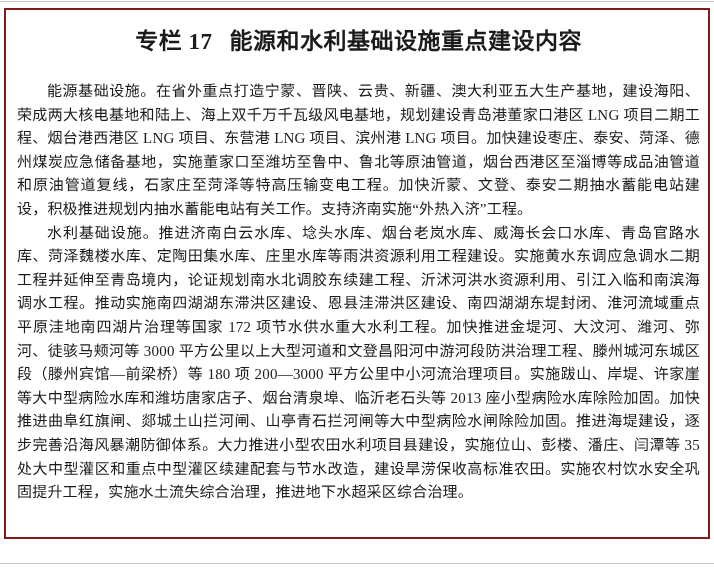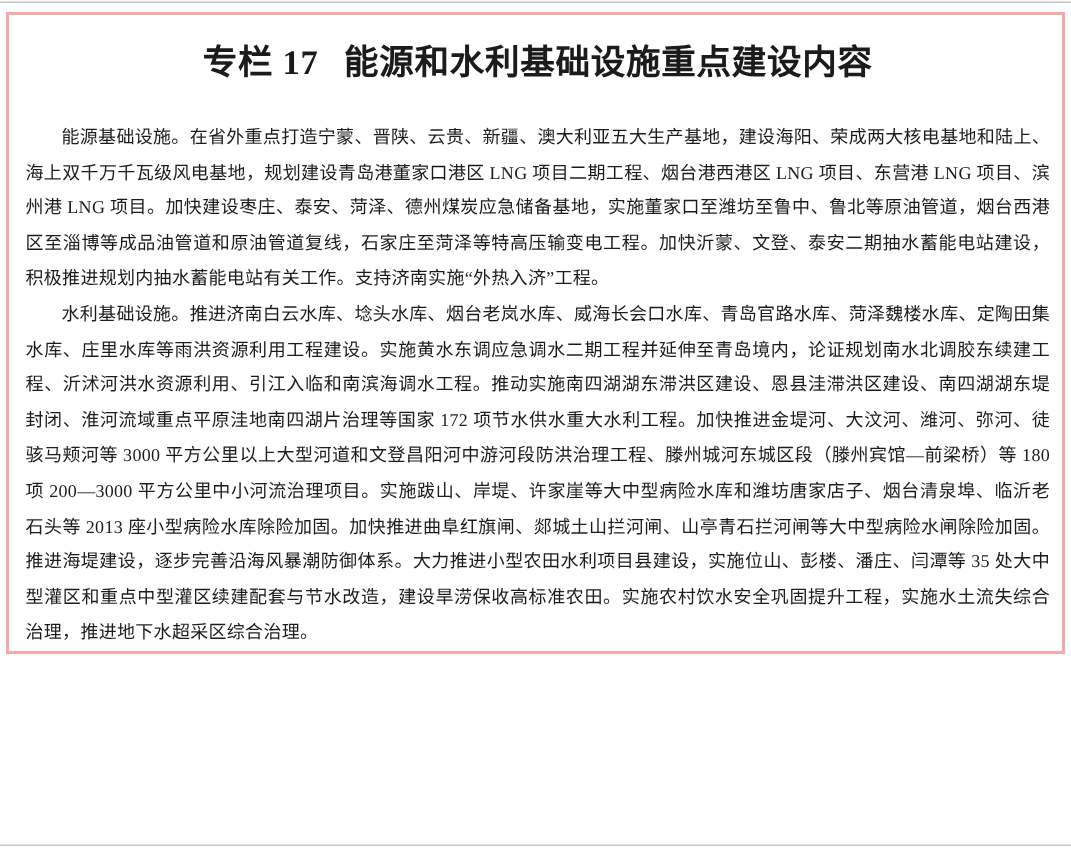--- a/index.html
+++ b/index.html
@@ -22,41 +22,41 @@
     height: 1px;
     background: #c6c6c6;
   }
   .hairline.top { top: 1px; }
   .hairline.bottom { top: 563px; }
   .panel-box {
     position: absolute;
     left: 4px;
     top: 8px;
     width: 706px;
-    height: 428px;
+    height: 531px;
     box-sizing: border-box;
-    border: 2px solid #fca5a5;
+    border: 2px solid #7f1d1d;
     background: #ffffff;
     padding: 17px 8px 0 11px;
   }
   .panel-title {
     text-align: center;
     font-weight: bold;
     font-size: 23px;
     line-height: 30px;
     margin: 0 0 23px 0;
     white-space: nowrap;
     letter-spacing: 0.5px;
   }
   .panel-title .title-label {
     margin-right: 17px;
   }
   .panel-body p {
     margin: 0;
-    font-size: 12px;
+    font-size: 15px;
     line-height: 23.6px;
     text-align: justify;
     text-justify: inter-ideograph;
     text-indent: 2em;
     letter-spacing: 0.2px;
   }
 </style>
 </head>
 <body>
 

